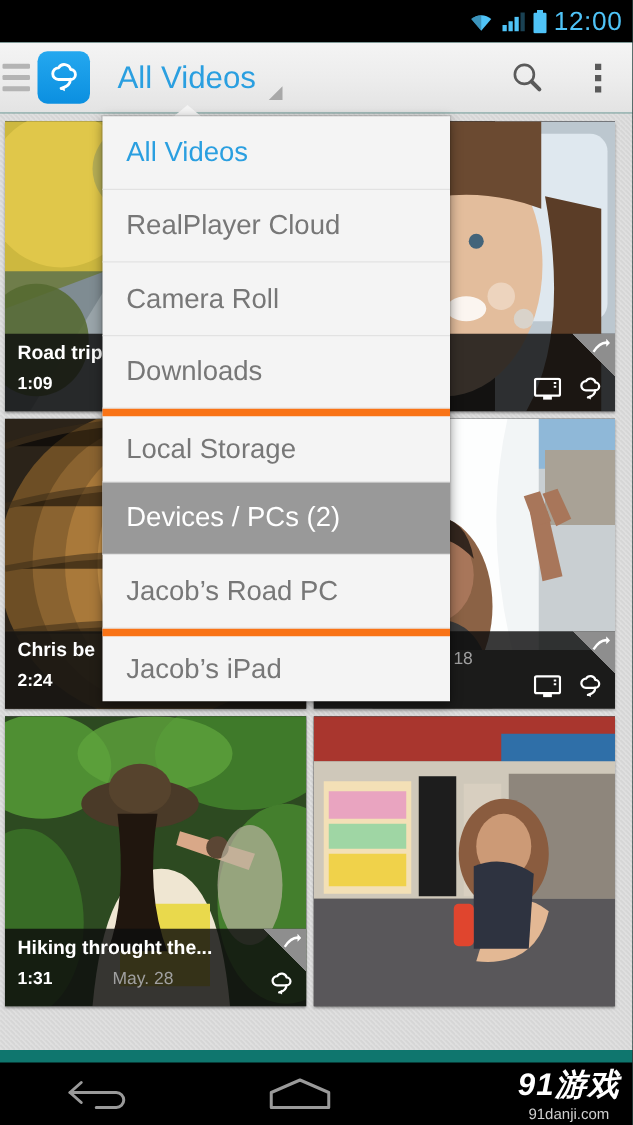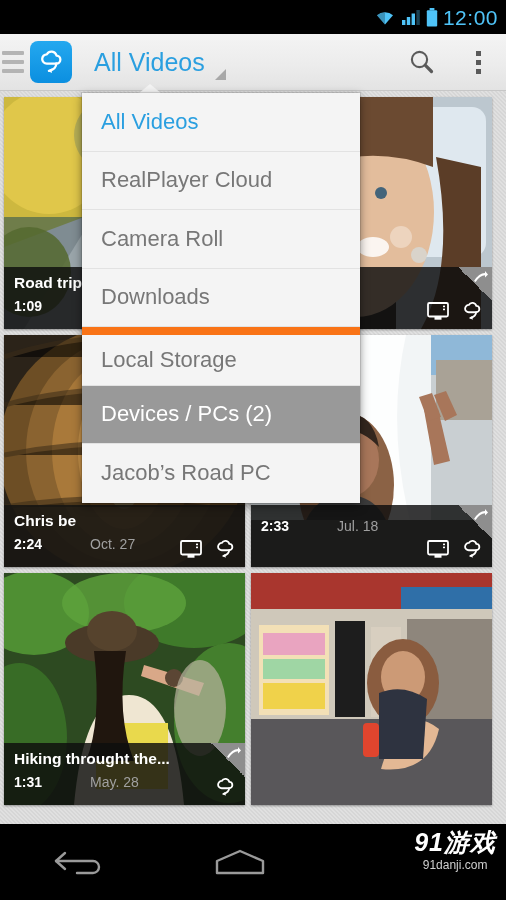--- a/index.html
+++ b/index.html
@@ -89,25 +89,25 @@
     box-shadow:0 3px 9px rgba(0,0,0,.45), 0 0 0 1px rgba(0,0,0,.10);
   }
   .menu-item{
     height:58.5px; display:flex; align-items:center; padding-left:19px;
     font-size:22px; color:#777; border-bottom:1px solid #e2e2e2;
     white-space:nowrap;
   }
   .menu-item:last-child{ border-bottom:none; }
   .menu-item.selected{ color:#2a9fe0; }
   .menu-item.highlight{ background:#999999; color:#ffffff; }
-  .menu-item.sep-gap{ border-top:8px solid #f97316; }
+  .menu-item.sep-gap{ border-top:6px solid #f97316; }
 
   
   .navbar{
-    position:absolute; bottom:0; left:0; width:506px; height:76px; background:#000;
+    position:absolute; bottom:0; left:0; width:506px; height:50px; background:#000;
     display:flex; align-items:center;
   }
   .nav-btn{ width:160px; display:flex; align-items:center; justify-content:center; }
   .wm{ position:absolute; right:10px; top:6px; text-align:center; }
   .wm-main{ color:#fff; font-size:25px; font-weight:bold; font-style:italic; letter-spacing:1px; line-height:1;}
   .wm-sub{ color:#cfcfcf; font-size:12px; margin-top:3px; }
 </style>
 </head>
 <body>
 
@@ -405,20 +405,23 @@
     </div>
     <div class="menu-item sep-gap">
       <span>Local Storage</span>
     </div>
     <div class="menu-item highlight">
       <span>Devices / PCs (2)</span>
     </div>
     <div class="menu-item">
       <span>Jacob’s Road PC</span>
     </div>
+    <div class="menu-item sep-gap">
+      <span>Jacob’s iPad</span>
+    </div>
   </div>
 
   <div class="navbar">
     <div class="nav-btn">
       <svg width="54" height="30" viewBox="0 0 54 30">
         <path d="M12 6 L3 14 L12 22" fill="none" stroke="#9a9a9a" stroke-width="2.4" stroke-linecap="round" stroke-linejoin="round"></path>
         <path d="M3 14 H40 a6 6 0 0 1 0 12 H24" fill="none" stroke="#9a9a9a" stroke-width="2.4" stroke-linecap="round"></path>
       </svg>
     </div>
     <div class="nav-btn">

